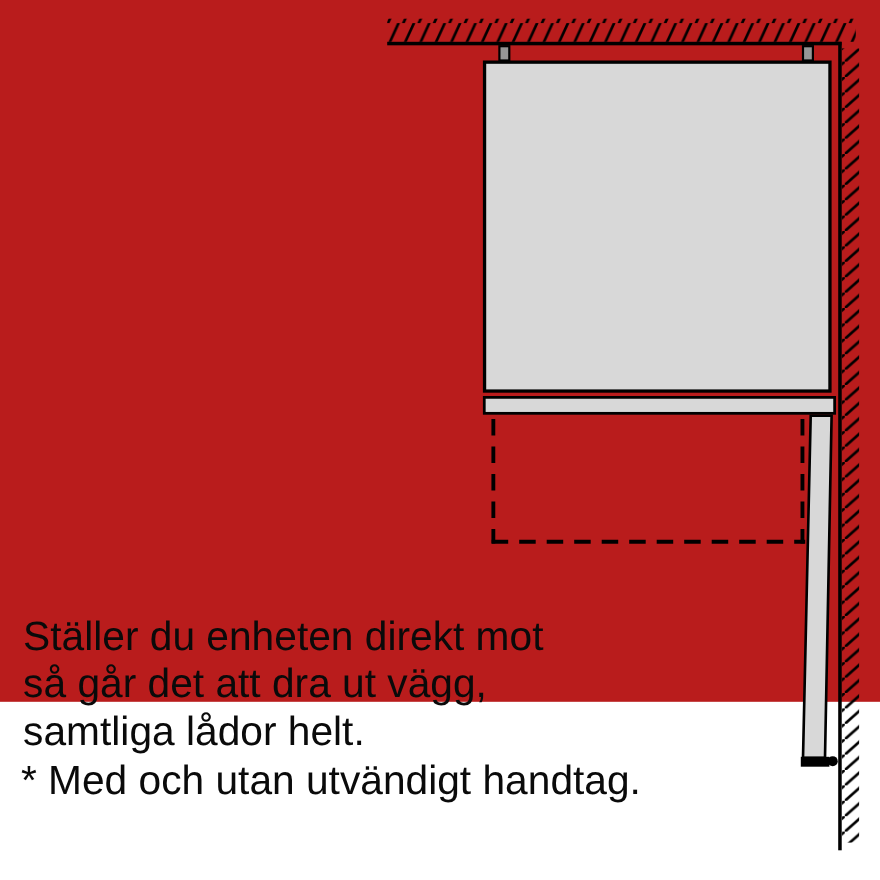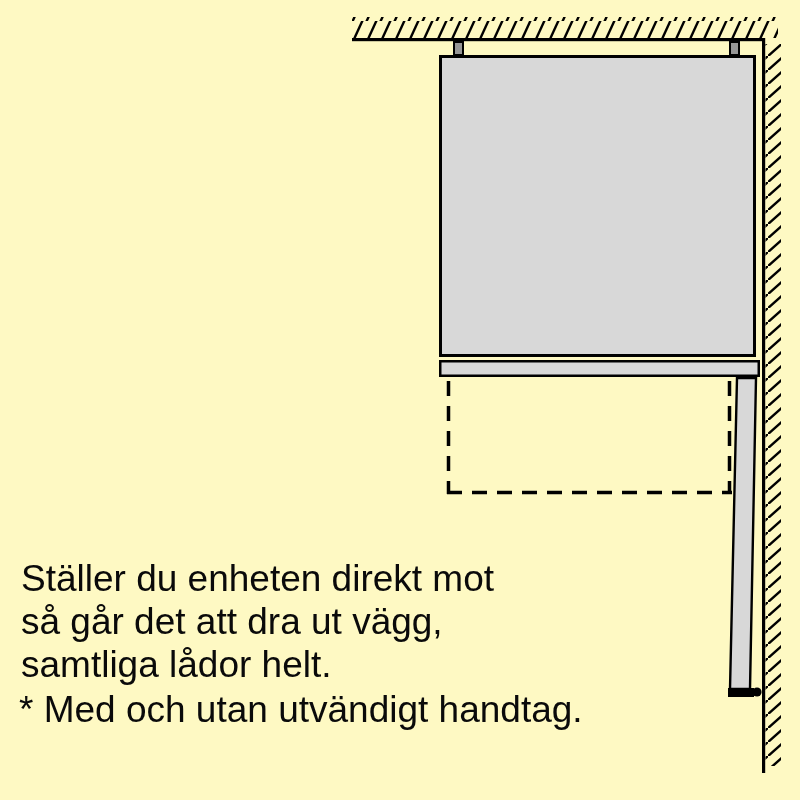--- a/index.html
+++ b/index.html
@@ -6,22 +6,22 @@
     margin: 0;
     padding: 0;
     width: 800px;
     height: 800px;
     background: #ffffff;
     overflow: hidden;
   }
   .stage {
     position: relative;
     width: 800px;
-    height: 800px;
-    background: #fef9c3;
+    height: 638px;
+    background: #b91c1c;
   }
   svg { display: block; }
   .stroke-line { stroke: #000000; }
   .dash-line {
     stroke: #000000;
     stroke-width: 3.5;
     stroke-dasharray: 15 10;
     fill: none;
   }
   .caption-text {

